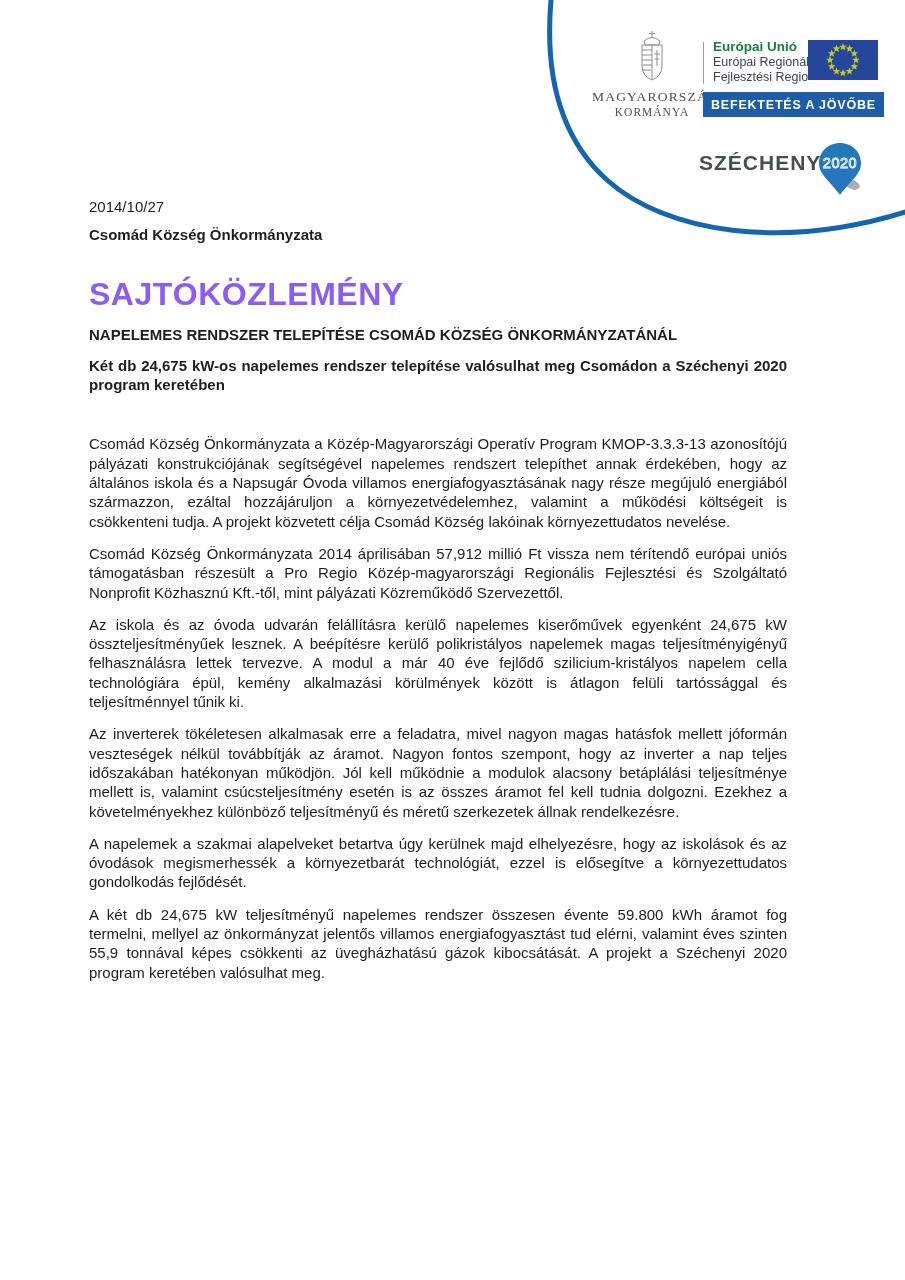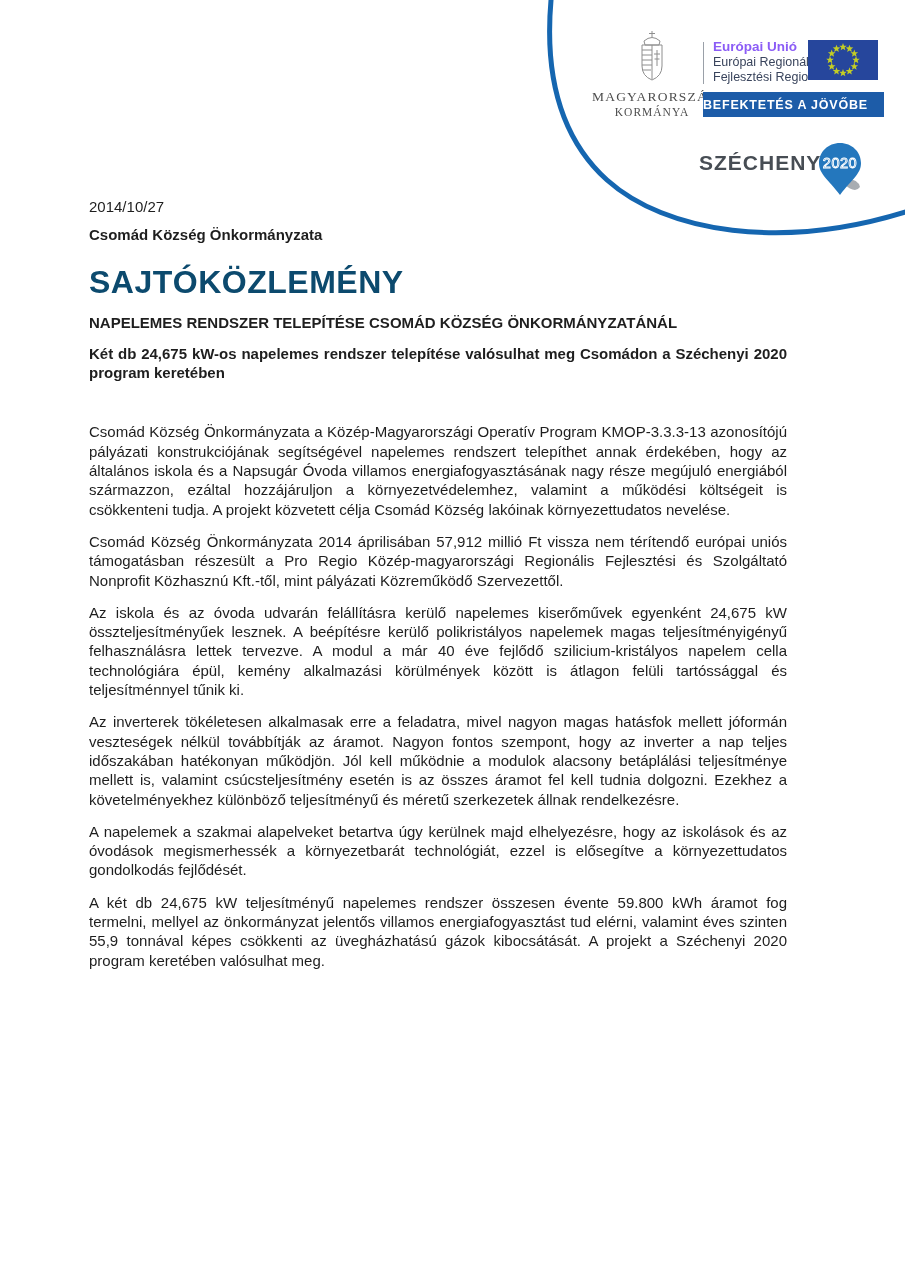--- a/index.html
+++ b/index.html
@@ -12,41 +12,41 @@
 
   
   .gov-block{position:absolute;left:592px;top:30px;width:120px;text-align:center;
     color:#4d4d4d;font-family:"Liberation Serif",serif;}
   .gov-line1{font-size:13.5px;letter-spacing:1.2px;margin-top:3px;white-space:nowrap;}
   .gov-line2{font-size:11.5px;letter-spacing:1px;margin-top:1px;}
 
   .eu-divider{position:absolute;left:703px;top:42px;width:1px;height:42px;background:#9aa0a8;}
 
   .eu-block{position:absolute;left:713px;top:39px;}
-  .eu-line1{font-size:13.5px;font-weight:bold;color:#8b5cf6;line-height:15.5px;white-space:nowrap;}
+  .eu-line1{font-size:13.5px;font-weight:bold;color:#15803d;line-height:15.5px;white-space:nowrap;}
   .eu-line2,.eu-line3{font-size:12.5px;color:#39445c;line-height:15.5px;white-space:nowrap;}
 
   .eu-flag{position:absolute;left:808px;top:40px;}
 
   .banner{position:absolute;left:703px;top:92px;width:181px;height:25px;
     background:#1d5ca8;color:#ffffff;font-size:12.5px;font-weight:bold;
-    letter-spacing:0.8px;text-align:left;line-height:26px;white-space:nowrap;}
+    letter-spacing:0.8px;text-align:center;line-height:26px;white-space:nowrap;}
 
   
   .sz-wordmark{position:absolute;left:699px;top:151px;font-size:21px;font-weight:800;
     letter-spacing:1px;color:#474d54;white-space:nowrap;}
   .sz-pin{position:absolute;left:816px;top:142px;}
 
   
   .content{position:absolute;left:89px;top:197px;width:698px;
     font-size:15px;line-height:19.3px;}
   .date{font-size:15px;}
   .org{font-weight:bold;margin-top:9px;}
-  .title{color:#0c4a6e;font-weight:bold;font-size:32px;line-height:34px;
-    margin-top:20px;letter-spacing:0.5px;}
+  .title{color:#8b5cf6;font-weight:bold;font-size:32px;line-height:34px;
+    margin-top:32px;letter-spacing:0.5px;}
   .subtitle{font-weight:bold;margin-top:14px;}
   .lead{font-weight:bold;margin-top:12px;text-align:justify;}
   .para{text-align:justify;margin:1px 0 13px 0;}
   .para.first{margin-top:40px;}
 </style>
 </head>
 <body>
 
 <div class="page">
 

